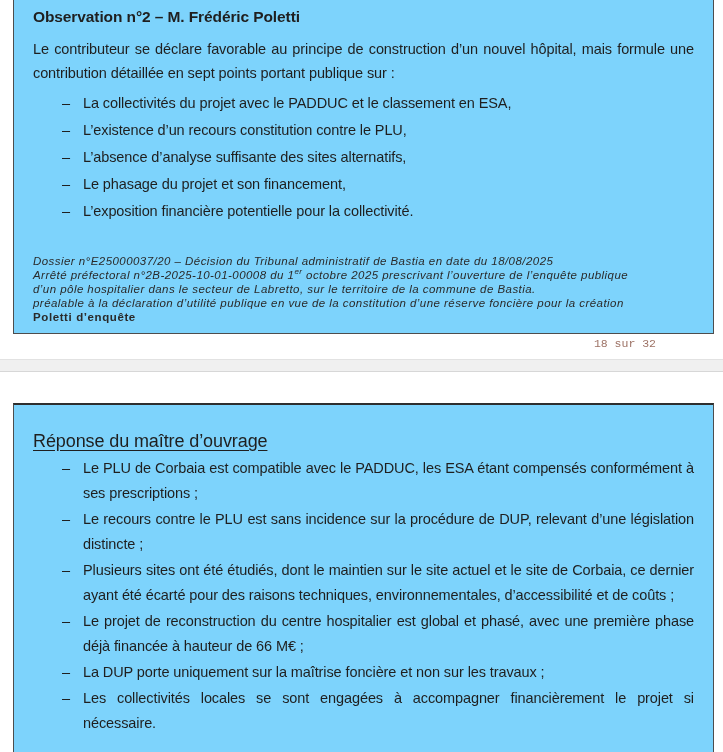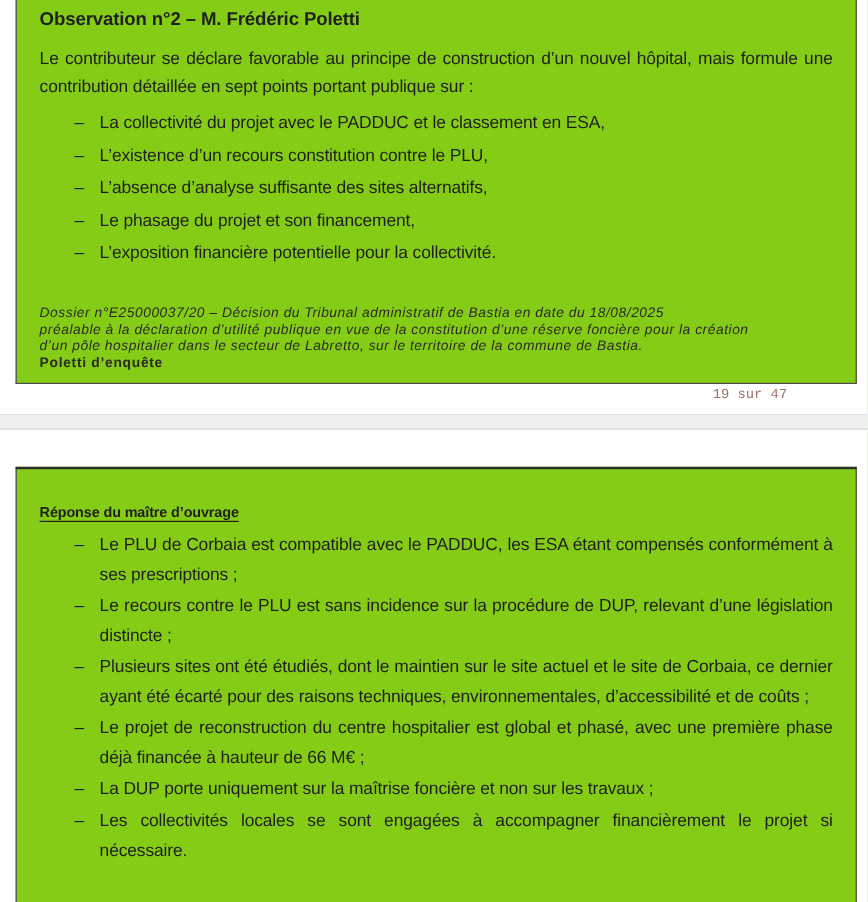--- a/index.html
+++ b/index.html
@@ -16,21 +16,21 @@
     position: relative;
     width: 723px;
     height: 752px;
   }
   .page {
     margin-left: 13px;
     width: 701px;
     box-sizing: border-box;
     border-left: 1px solid #4d4d4d;
     border-right: 1px solid #4d4d4d;
-    background: #84cc16;
+    background: #7dd3fc;
   }
   .page-1 {
     border-bottom: 1px solid #4d4d4d;
     padding: 6px 19px 9px 19px;
   }
   .page-2 {
     margin-top: 31px;
     border-top: 2px solid #2e2e2e;
     padding: 26px 19px 10px 19px;
     height: 407px;
@@ -103,22 +103,22 @@
   }
   .separator-band {
     margin-top: 8px;
     width: 723px;
     height: 11px;
     background: #f0f0f0;
     border-top: 1px solid #e2e2e2;
     border-bottom: 1px solid #d7d7d7;
   }
   h2.sub-heading {
-    font-size: 12px;
-    font-weight: bold;
+    font-size: 18px;
+    font-weight: normal;
     text-decoration: underline;
     text-underline-offset: 3px;
     line-height: 20px;
     margin: 0;
     letter-spacing: -0.1px;
   }
 </style>
 </head>
 <body>
 
@@ -126,21 +126,21 @@
 
   <div class="page page-1">
     <h1 class="obs-title">Observation n°2 – M. Frédéric Poletti</h1>
 
     <p class="body-text justify intro-1">Le contributeur se déclare favorable au principe de construction d’un nouvel hôpital, mais formule une contribution détaillée en sept points portant publique sur :</p>
 
     <div class="bullet-list">
 
         <div class="bullet-item">
           <span class="dash">–</span>
-          <span class="bullet-text">La collectivité du projet avec le PADDUC et le classement en ESA,</span>
+          <span class="bullet-text">La collectivités du projet avec le PADDUC et le classement en ESA,</span>
         </div>
 
         <div class="bullet-item">
           <span class="dash">–</span>
           <span class="bullet-text">L’existence d’un recours constitution contre le PLU,</span>
         </div>
 
         <div class="bullet-item">
           <span class="dash">–</span>
           <span class="bullet-text">L’absence d’analyse suffisante des sites alternatifs,</span>
@@ -152,27 +152,28 @@
         </div>
 
         <div class="bullet-item">
           <span class="dash">–</span>
           <span class="bullet-text">L’exposition financière potentielle pour la collectivité.</span>
         </div>
       </div>
 
     <div class="doc-footer">
       <div class="f-line">Dossier n°E25000037/20 – Décision du Tribunal administratif de Bastia en date du 18/08/2025</div>
+      <div class="f-line"><span>Arrêté préfectoral n°2B-2025-10-01-00008 du 1</span><sup>er</sup><span> octobre 2025 prescrivant l’ouverture de l’enquête publique</span></div>
+      <div class="f-line">d’un pôle hospitalier dans le secteur de Labretto, sur le territoire de la commune de Bastia.</div>
       <div class="f-line">préalable à la déclaration d’utilité publique en vue de la constitution d’une réserve foncière pour la création</div>
-      <div class="f-line">d’un pôle hospitalier dans le secteur de Labretto, sur le territoire de la commune de Bastia.</div>
       <div class="f-bold">Poletti d’enquête</div>
     </div>
   </div>
 
-  <div class="page-number">19 sur 47</div>
+  <div class="page-number">18 sur 32</div>
 
   <div class="separator-band"></div>
 
   <div class="page page-2">
     <h2 class="sub-heading">Réponse du maître d’ouvrage</h2>
 
 
     <div class="bullet-list">
 
         <div class="bullet-item">

